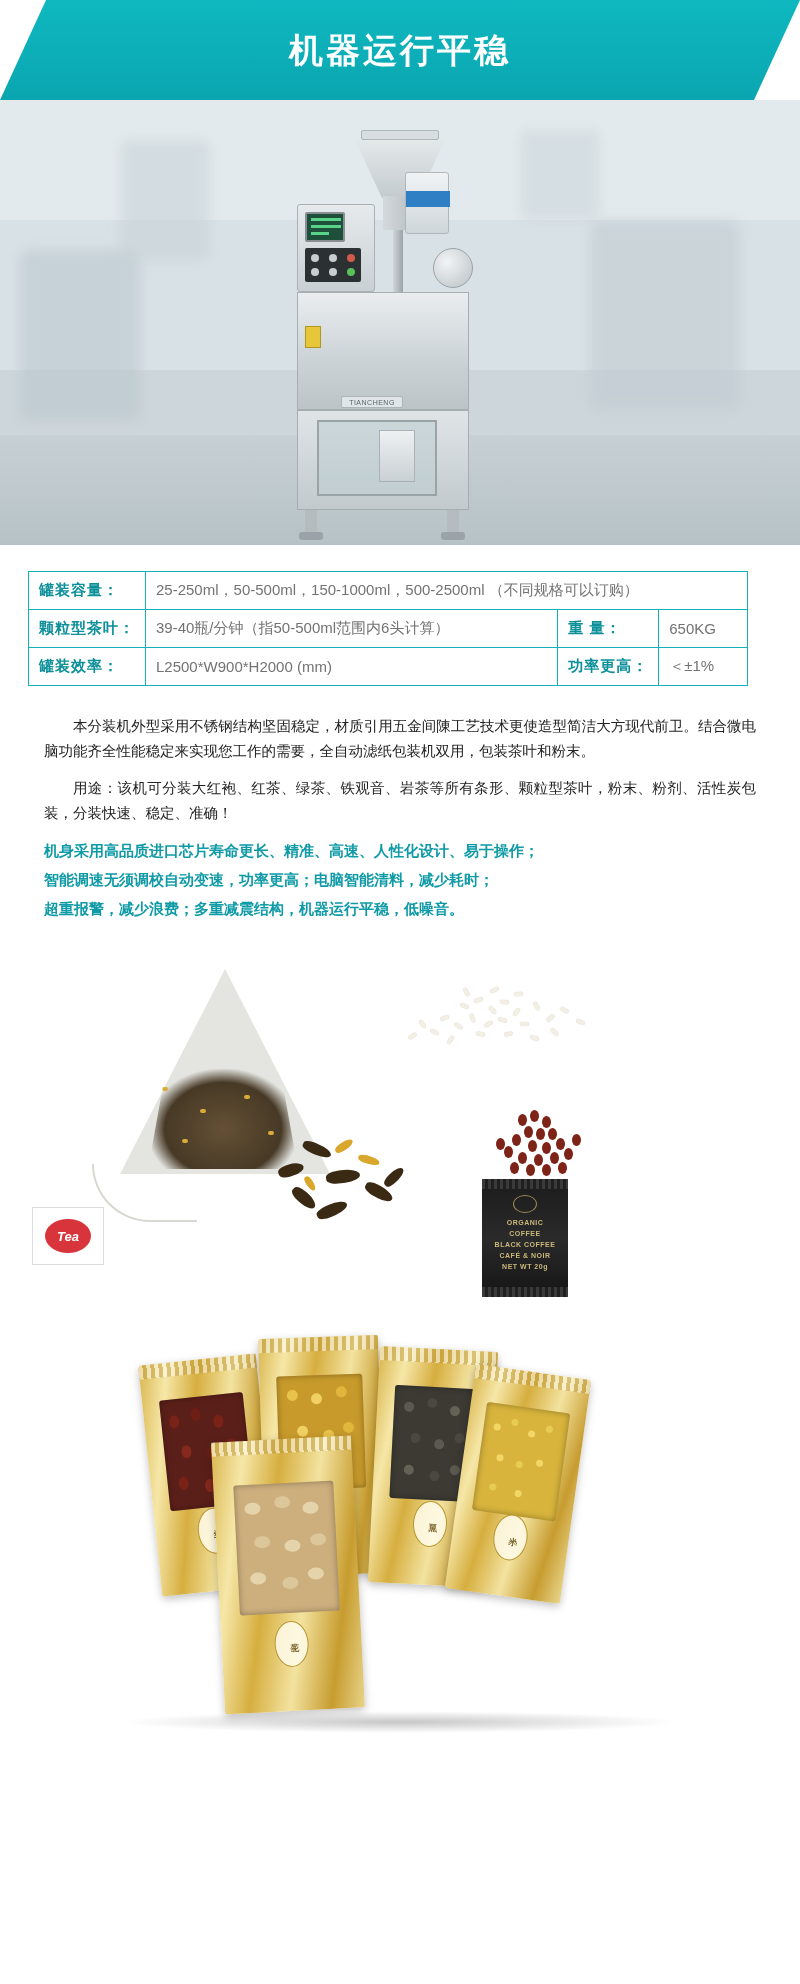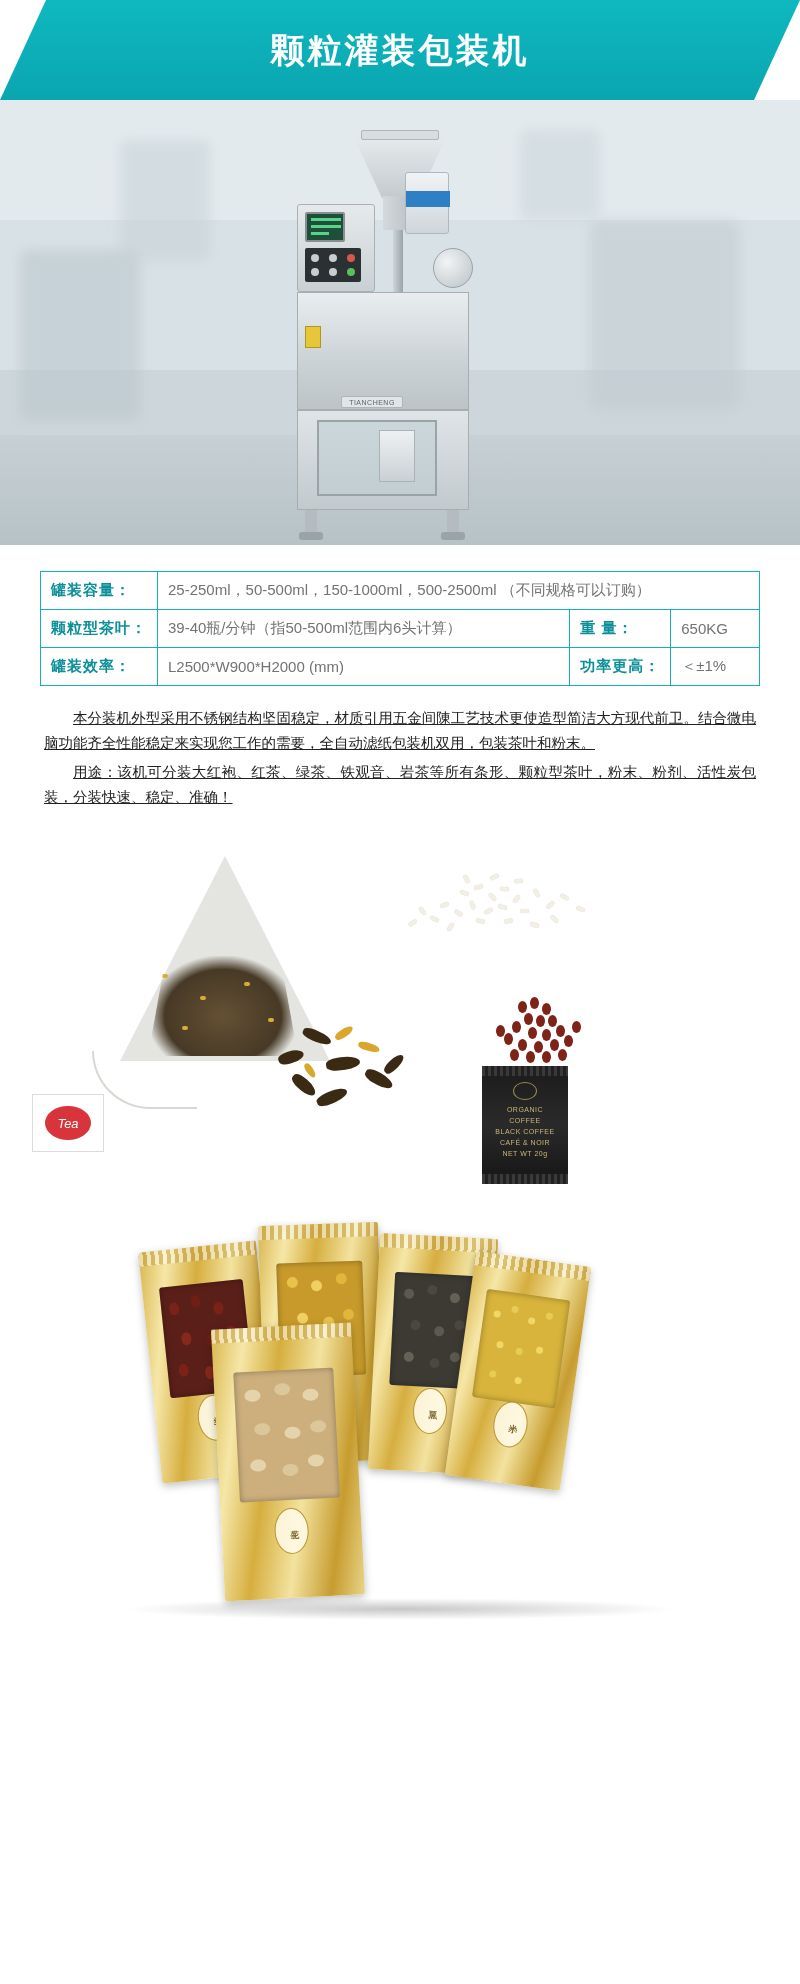--- a/index.html
+++ b/index.html
@@ -160,21 +160,21 @@
   .foot-l { left: 16px; top: 402px; width: 24px; height: 8px; background:#9aa3a7; border-radius:3px;}
   .foot-r { left: 158px; top: 402px; width: 24px; height: 8px; background:#9aa3a7; border-radius:3px;}
   .logo-plate {
     left: 58px; top: 266px; width: 62px; height: 12px;
     background:#dfe5e8; border:1px solid #aeb6ba; border-radius:2px;
     font-size:7px; color:#5a6569; text-align:center; line-height:11px;
     letter-spacing:.5px;
   }
 
   
-  .spec-wrap { padding: 26px 40px 0 40px; }
+  .spec-wrap { padding: 26px 40px 0 28px; }
   table.spec {
     width: 720px;
     border-collapse: collapse;
     font-size: 15px;
     color: #1a1a1a;
   }
   table.spec td {
     border: 1px solid #13b0ba;
     padding: 9px 10px;
     vertical-align: middle;
@@ -195,38 +195,39 @@
   }
   table.spec td.val { color: #737373; }
 
   
   .desc {
     padding: 16px 44px 0 44px;
     font-size: 14.5px;
     line-height: 25px;
     color: #222222;
   }
-  .desc p { margin: 4px 0 2px 0; text-indent: 2em; text-align: justify; text-decoration: underline; }
+  .desc p { margin: 12px 0 2px 0; text-indent: 2em; text-align: justify; }
   .feat {
     padding: 8px 44px 0 44px;
     font-size: 15px;
     line-height: 29px;
     color: #0e9aa6;
     font-weight: bold;
   }
   .feat div { white-space: nowrap; }
 
   
   .photos1 {
     position: relative;
     margin-top: 26px;
     width: 708px;
     height: 370px;
     background: #ffffff;
     overflow: hidden;
+    font-weight: bold;
   }
   
   .teabag {
     position: absolute; left: 120px; top: 20px;
     width: 0; height: 0;
     border-left: 105px solid transparent;
     border-right: 105px solid transparent;
     border-bottom: 205px solid rgba(205,208,200,.55);
   }
   .teabag-inner {
@@ -332,21 +333,21 @@
   }
 </style>
 </head>
 <body>
 
 <div class="page">
 
   <div class="banner">
     <div class="notch-left"></div>
     <div class="notch-right"></div>
-    <div class="banner-title">颗粒灌装包装机</div>
+    <div class="banner-title">机器运行平稳</div>
   </div>
 
   <div class="hero">
     <div class="bg-strip bg-a"></div>
     <div class="bg-strip bg-b"></div>
     <div class="bg-strip bg-c"></div>
     <div class="blur-shape shape1"></div>
     <div class="blur-shape shape2"></div>
     <div class="blur-shape shape3"></div>
     <div class="blur-shape shape4"></div>
@@ -409,20 +410,25 @@
         </tr>
       </tbody>
     </table>
   </div>
 
   <div class="desc">
     <p>本分装机外型采用不锈钢结构坚固稳定，材质引用五金间陳工艺技术更使造型简洁大方现代前卫。结合微电脑功能齐全性能稳定来实现您工作的需要，全自动滤纸包装机双用，包装茶叶和粉末。</p>
     <p>用途：该机可分装大红袍、红茶、绿茶、铁观音、岩茶等所有条形、颗粒型茶叶，粉末、粉剂、活性炭包装，分装快速、稳定、准确！</p>
   </div>
 
+  <div class="feat">
+    <div>机身采用高品质进口芯片寿命更长、精准、高速、人性化设计、易于操作；</div>
+    <div>智能调速无须调校自动变速，功率更高；电脑智能清料，减少耗时；</div>
+    <div>超重报警，减少浪费；多重减震结构，机器运行平稳，低噪音。</div>
+  </div>
 
   <div class="photos1">
 
     <div class="teabag"></div>
     <div class="teabag-inner">
       <div class="teabag-speck" style="left:14px;top:18px;"></div>
       <div class="teabag-speck" style="left:52px;top:40px;"></div>
       <div class="teabag-speck" style="left:96px;top:26px;"></div>
       <div class="teabag-speck" style="left:120px;top:62px;"></div>
       <div class="teabag-speck" style="left:34px;top:70px;"></div>

